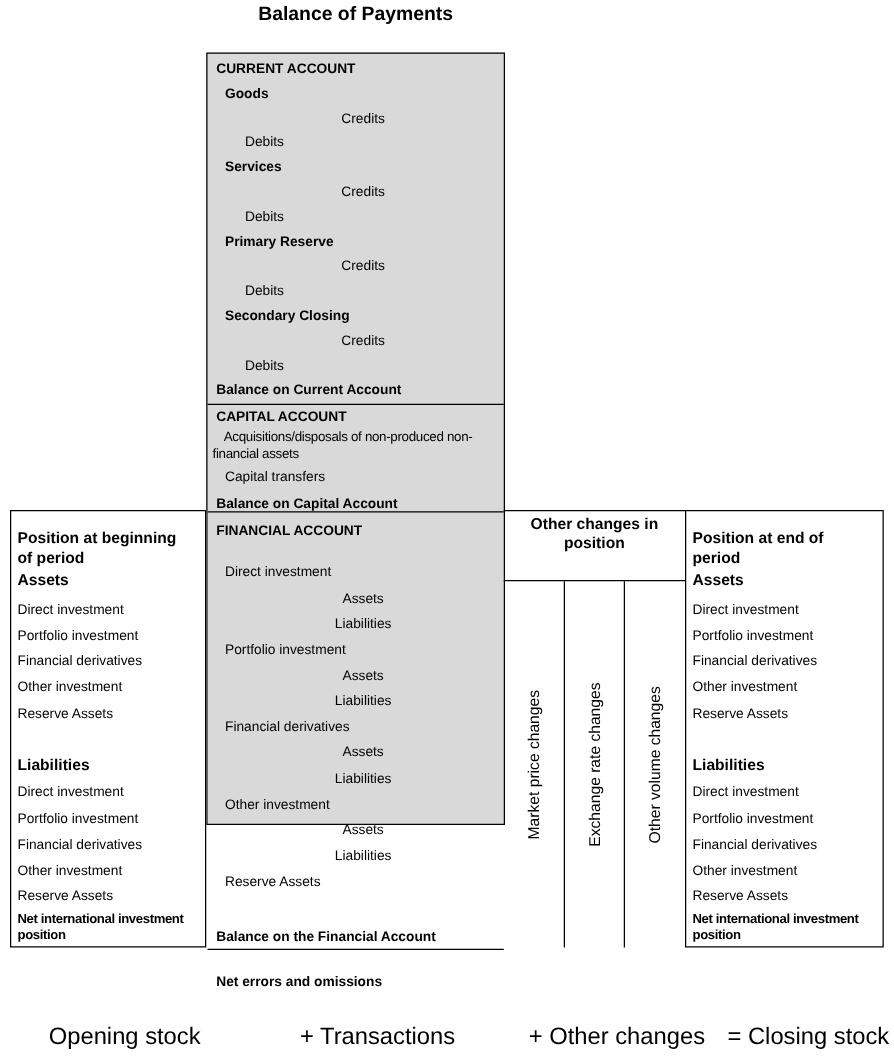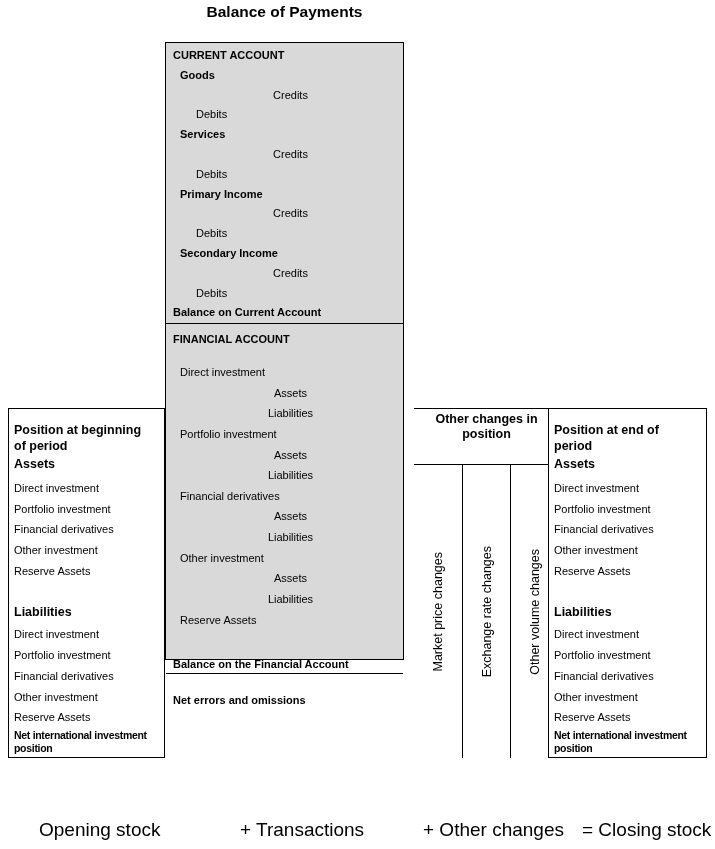--- a/index.html
+++ b/index.html
@@ -50,21 +50,21 @@
   .sp-title { font-size:12.5px; font-weight:bold; line-height:15.5px; max-width:140px; }
   .sp-h { font-size:12.5px; font-weight:bold; line-height:19px; margin-top:1px; }
   .sp-h.liab { margin-top:22px; }
   .sp-items { margin-top:4px; }
   .sp-items.liab-items { margin-top:2px; }
   .sp-items .row { height:20.7px; line-height:20.7px; }
   .sp-footer { position:absolute; left:5px; right:2px; bottom:2px; font-weight:bold;
                font-size:10.5px; letter-spacing:-0.3px; line-height:13px; }
 
   
-  .other-changes { position:absolute; left:414px; top:408px; width:145px; height:350px;
+  .other-changes { position:absolute; left:403px; top:408px; width:145px; height:350px;
                    border-top:1px solid #000; display:flex; flex-direction:column; }
   .oc-header { height:56px; border-bottom:1px solid #000; text-align:center;
                font-weight:bold; font-size:12.5px; line-height:15px; padding:3px 10px 0 10px; }
   .oc-cols { flex:1; display:flex; }
   .oc-col { flex:1; display:flex; align-items:center; justify-content:center; }
   .oc-col + .oc-col { border-left:1px solid #000; }
   .vtext { writing-mode:vertical-rl; transform:rotate(180deg); font-size:12.5px; white-space:nowrap; }
 
   
   .equation-label { position:absolute; top:819px; font-size:19px; white-space:nowrap; }
@@ -83,29 +83,35 @@
   <div class="gray-panel">
 
     <div class="sec first sec-ca">
       <div class="row r0">CURRENT ACCOUNT</div>
       <div class="row r1">Goods</div>
       <div class="row i">Credits</div>
       <div class="row i2">Debits</div>
       <div class="row r1">Services</div>
       <div class="row i">Credits</div>
       <div class="row i2">Debits</div>
-      <div class="row r1">Primary Income</div>
+      <div class="row r1">Primary Reserve</div>
       <div class="row i">Credits</div>
       <div class="row i2">Debits</div>
-      <div class="row r1">Secondary Income</div>
+      <div class="row r1">Secondary Closing</div>
       <div class="row i">Credits</div>
       <div class="row i2">Debits</div>
       <div class="row r0">Balance on Current Account</div>
     </div>
 
+    <div class="sec sec-cap">
+      <div class="cap-header">CAPITAL ACCOUNT</div>
+      <div class="cap-acq">Acquisitions/disposals of non-produced non-financial assets</div>
+      <div class="cap-transfers">Capital transfers</div>
+      <div class="cap-balance">Balance on Capital Account</div>
+    </div>
 
     <div class="sec sec-fin">
       <div class="fin-header">FINANCIAL ACCOUNT</div>
       <div class="fin-rows">
         <div class="row g">Direct investment</div>
         <div class="row i">Assets</div>
         <div class="row i">Liabilities</div>
         <div class="row g">Portfolio investment</div>
         <div class="row i">Assets</div>
         <div class="row i">Liabilities</div>

